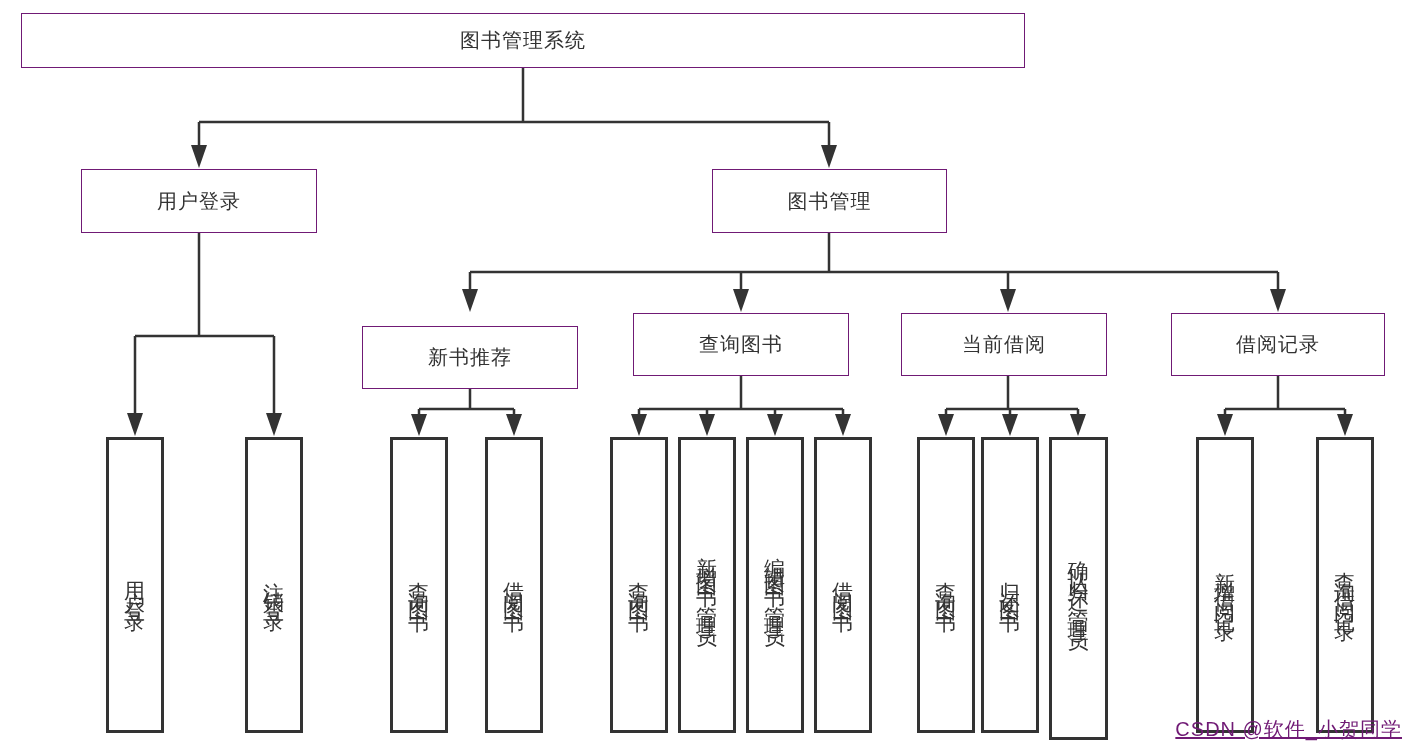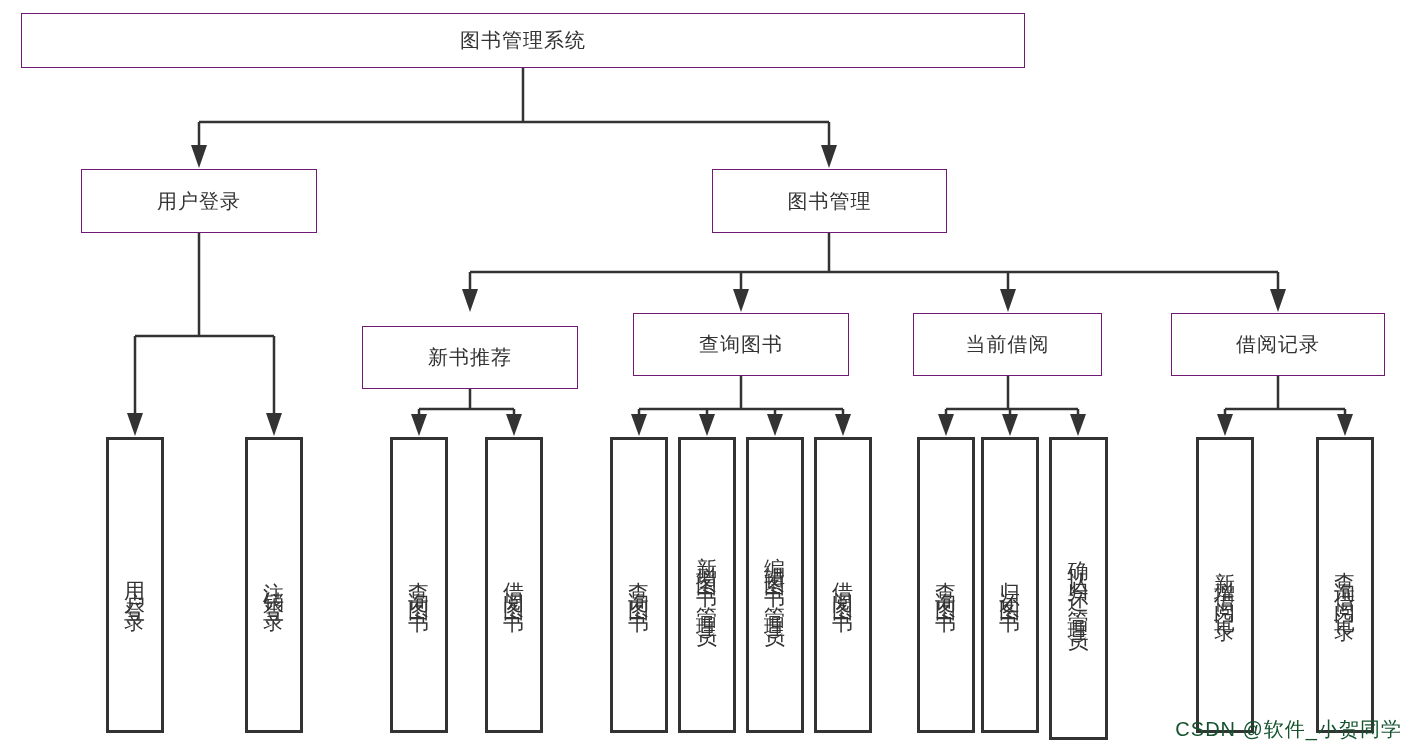--- a/index.html
+++ b/index.html
@@ -24,21 +24,21 @@
     position:absolute;box-sizing:border-box;
     border:3px solid #333333;background:#ffffff;
     display:flex;align-items:center;justify-content:center;
   }
   .vnode span{
     writing-mode:vertical-rl;text-orientation:mixed;
     font-size:21px;letter-spacing:10px;line-height:1;white-space:nowrap;
   }
   .watermark{
     position:absolute;right:3px;bottom:4px;z-index:5;
-    font-size:20px;color:#14532d;letter-spacing:1px;white-space:nowrap;
+    font-size:20px;color:#701a75;letter-spacing:1px;white-space:nowrap;text-decoration:underline;
   }
 </style>
 </head>
 <body>
 
 <div class="canvas">
 
   <svg class="wires" viewBox="0 0 1405 747">
 
     <g>
@@ -99,21 +99,21 @@
   <div class="hnode" style="left:712px;top:169px;width:235px;height:64px;">
     <span>图书管理</span>
   </div>
 
   <div class="hnode" style="left:362px;top:313px;width:216px;height:63px;margin-top:13px;">
     <span>新书推荐</span>
   </div>
   <div class="hnode" style="left:633px;top:313px;width:216px;height:63px;">
     <span>查询图书</span>
   </div>
-  <div class="hnode" style="left:901px;top:313px;width:189px;height:63px;margin-left:12px;">
+  <div class="hnode" style="left:901px;top:313px;width:206px;height:63px;">
     <span>当前借阅</span>
   </div>
   <div class="hnode" style="left:1171px;top:313px;width:214px;height:63px;">
     <span>借阅记录</span>
   </div>
 
   <div class="vnode" style="left:106px;top:437px;width:58px;height:296px;">
     <span>用户登录</span>
   </div>
   <div class="vnode" style="left:245px;top:437px;width:58px;height:296px;">

